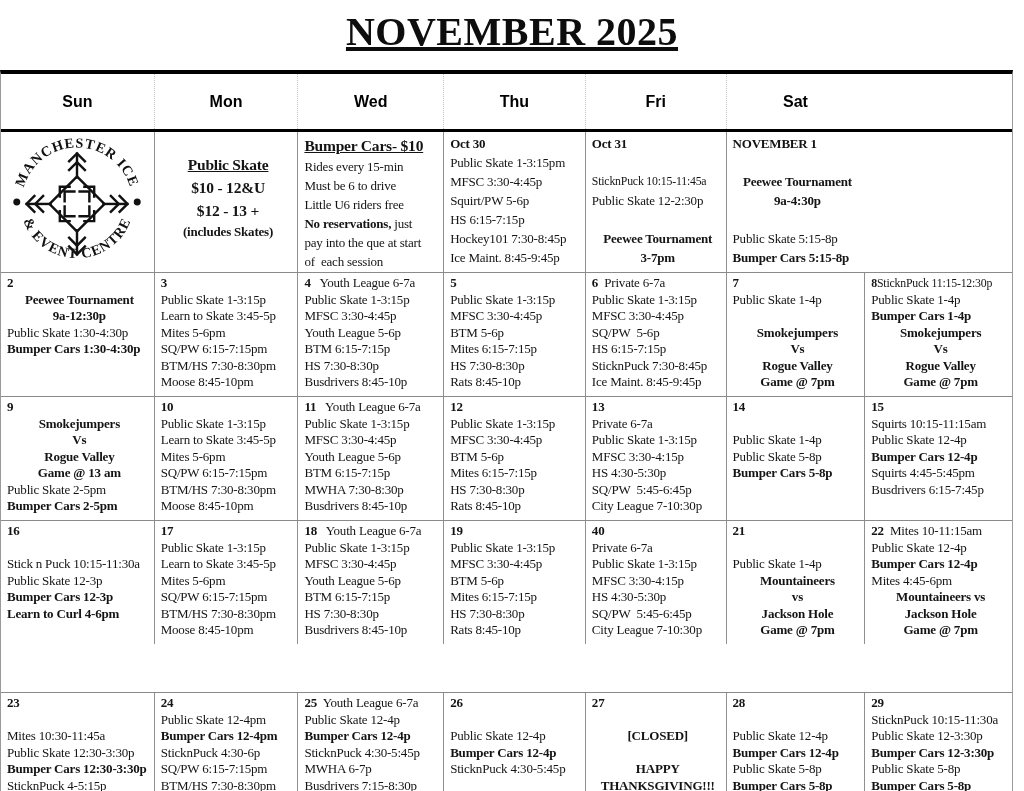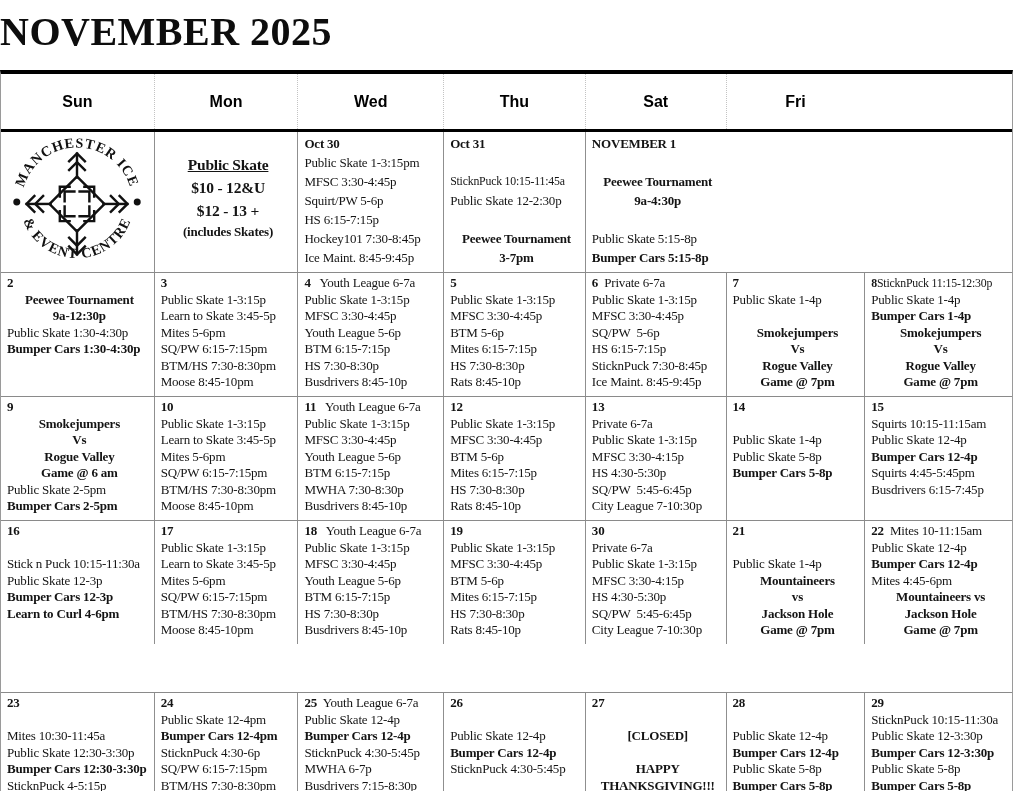--- a/index.html
+++ b/index.html
@@ -2,23 +2,23 @@
 <html><head>
 <meta charset="utf-8">
 <style>
   html,body{margin:0;padding:0;}
   body{
     width:1024px;height:791px;background:#ffffff;color:#141414;
     font-family:"Liberation Serif", serif;
     position:relative;overflow:hidden;
   }
   .page-title{
-    text-align:left;margin:8px 0 0 0;
+    text-align:center;margin:8px 0 0 0;
     font-family:"Liberation Serif", serif;
-    font-size:40px;font-weight:700;letter-spacing:0.5px;color:#0d0d0d;
+    font-size:40px;font-weight:700;letter-spacing:0.5px;color:#0d0d0d;text-decoration:underline;
   }
   .cal{
     position:absolute;top:70px;left:0;width:1011px;
     border-top:4px solid #000;border-bottom:3px solid #000;
     border-left:1px solid #9a9a9a;border-right:1px solid #9a9a9a;
     background:#fff;
   }
   .cal-cols{display:grid;grid-template-columns:153fr 144fr 146fr 142fr 141fr 139fr 148fr;}
   .cal-head{height:55px;border-bottom:3px solid #000;}
   .hcell{
@@ -50,22 +50,22 @@
 <body>
 
 <h1 class="page-title">NOVEMBER 2025</h1>
 
 <div class="cal">
   <div class="cal-head cal-cols">
       <div class="hcell">Sun</div>
       <div class="hcell">Mon</div>
       <div class="hcell">Wed</div>
       <div class="hcell">Thu</div>
+      <div class="hcell">Fri</div>
       <div class="hcell">Sat</div>
-      <div class="hcell">Fri</div>
     </div>
   <div>
       <div class="week cal-cols">
         <div class="cell logo-cell">
           <svg viewBox="0 0 140 140" width="138" height="136">
             <defs>
               <path id="lg-top" d="M 15 56 A 57 57 0 0 1 125 56"></path>
               <path id="lg-bot" d="M 13 84 A 59 59 0 0 0 127 84"></path>
             </defs>
             <text font-size="14.5" font-weight="bold" letter-spacing="1" fill="#111"><textPath id="lg-top-text" href="#lg-top" startOffset="50%" text-anchor="middle">MANCHESTER ICE</textPath></text>
@@ -92,20 +92,29 @@
           </svg>
         </div>
         <div class="cell">
           <div class="ln">&nbsp;</div>
           <div class="ln b u c big">Public Skate</div>
           <div class="ln b c big">$10 - 12&amp;U</div>
           <div class="ln b c big">$12 - 13 +</div>
           <div class="ln b c">(includes Skates)</div>
         </div>
         <div class="cell">
+          <div class="ln b u big">Bumper Cars- $10</div>
+          <div class="ln">Rides every 15-min</div>
+          <div class="ln">Must be 6 to drive</div>
+          <div class="ln">Little U6 riders free</div>
+          <div class="ln"><span class="b">No reservations,</span><span class=""> just</span></div>
+          <div class="ln">pay into the que at start</div>
+          <div class="ln">of  each session</div>
+        </div>
+        <div class="cell">
           <div class="ln b">Oct 30</div>
           <div class="ln">Public Skate 1-3:15pm</div>
           <div class="ln">MFSC 3:30-4:45p</div>
           <div class="ln">Squirt/PW 5-6p</div>
           <div class="ln">HS 6:15-7:15p</div>
           <div class="ln">Hockey101 7:30-8:45p</div>
           <div class="ln">Ice Maint. 8:45-9:45p</div>
         </div>
         <div class="cell">
           <div class="ln b">Oct 31</div>
@@ -188,21 +197,21 @@
           <div class="ln b c">Rogue Valley</div>
           <div class="ln b c">Game @ 7pm</div>
         </div>
       </div>
       <div class="week cal-cols">
         <div class="cell">
           <div class="ln"><span class="b">9</span></div>
           <div class="ln b c">Smokejumpers</div>
           <div class="ln b c">Vs</div>
           <div class="ln b c">Rogue Valley</div>
-          <div class="ln b c">Game @ 6 am</div>
+          <div class="ln b c">Game @ 13 am</div>
           <div class="ln">Public Skate 2-5pm</div>
           <div class="ln b">Bumper Cars 2-5pm</div>
         </div>
         <div class="cell">
           <div class="ln"><span class="b">10</span></div>
           <div class="ln">Public Skate 1-3:15p</div>
           <div class="ln">Learn to Skate 3:45-5p</div>
           <div class="ln">Mites 5-6pm</div>
           <div class="ln">SQ/PW 6:15-7:15pm</div>
           <div class="ln">BTM/HS 7:30-8:30pm</div>
@@ -281,21 +290,21 @@
         <div class="cell">
           <div class="ln"><span class="b">19</span></div>
           <div class="ln">Public Skate 1-3:15p</div>
           <div class="ln">MFSC 3:30-4:45p</div>
           <div class="ln">BTM 5-6p</div>
           <div class="ln">Mites 6:15-7:15p</div>
           <div class="ln">HS 7:30-8:30p</div>
           <div class="ln">Rats 8:45-10p</div>
         </div>
         <div class="cell">
-          <div class="ln"><span class="b">30</span></div>
+          <div class="ln"><span class="b">40</span></div>
           <div class="ln">Private 6-7a</div>
           <div class="ln">Public Skate 1-3:15p</div>
           <div class="ln">MFSC 3:30-4:15p</div>
           <div class="ln">HS 4:30-5:30p</div>
           <div class="ln">SQ/PW  5:45-6:45p</div>
           <div class="ln">City League 7-10:30p</div>
         </div>
         <div class="cell">
           <div class="ln"><span class="b">21</span></div>
           <div class="ln">&nbsp;</div>

